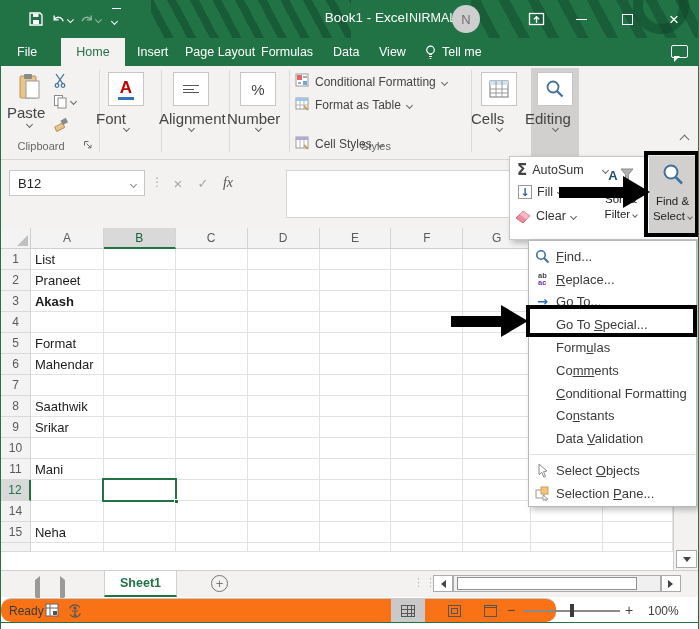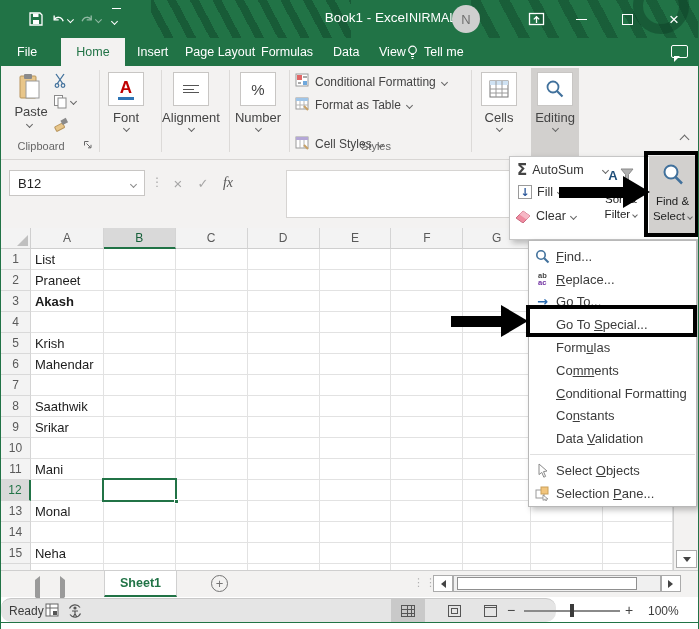--- a/index.html
+++ b/index.html
@@ -29,21 +29,21 @@
   
   #tabrow{left:0;top:38px;width:699px;height:28px;background:#217346;}
   .rtab{position:absolute;top:0;height:28px;display:flex;align-items:center;color:#fff;font-size:12.5px;padding:0 6px;}
   .rtab.active{background:#f3f2f1;color:#217346;}
   #comment-icn{right:12px;top:7px;width:17px;height:13px;border:1.4px solid #fff;border-radius:2px;}
   #comment-icn:after{content:"";position:absolute;left:2px;bottom:-5px;border:3px solid transparent;border-top-color:#fff;border-left-color:#fff;}
 
   
   #ribbon{left:0;top:66px;width:699px;height:94px;background:#f3f2f1;border-bottom:1px solid #d8d6d4;}
   .gdiv{position:absolute;top:4px;height:82px;width:1px;background:#dcdad8;}
-  .biglabel{position:absolute;font-size:13px;color:#444;text-align:center;}
+  .biglabel{position:absolute;font-size:15px;color:#444;text-align:left;}
   .grplabel{position:absolute;font-size:11px;color:#666;text-align:center;}
   .iconbox{position:absolute;width:36px;height:34px;background:#fff;border:1px solid #c8c6c4;
     display:flex;align-items:center;justify-content:center;}
   .chv{display:inline-block;width:5px;height:5px;border-right:1.2px solid #666;border-bottom:1.2px solid #666;
     transform:rotate(45deg);vertical-align:middle;}
   .chvup{transform:rotate(-135deg);}
   .styrow{position:absolute;left:294px;height:16px;display:flex;align-items:center;font-size:12px;color:#444;white-space:nowrap;}
   .styrow .sic{margin-right:5px;}
   .fontA{color:#c00000;font-size:17px;font-weight:bold;border-bottom:3px solid #2e74b5;line-height:1;padding:0 2px 1px;}
   .alignlines i{display:block;width:16px;border-top:1.6px solid #555;margin:2.6px 0;}
@@ -95,21 +95,21 @@
     border-bottom:2px solid #217346;display:flex;align-items:center;justify-content:center;
     color:#217346;font-weight:bold;font-size:12.5px;}
   #addsheet{left:210px;top:4px;width:17px;height:17px;border:1px solid #757575;border-radius:50%;
     color:#757575;font-size:13px;display:flex;align-items:center;justify-content:center;line-height:1;}
   #hs-dots{left:412px;top:5px;color:#b0b0b0;font-size:11px;letter-spacing:1px;}
   .hbtn{top:4px;width:20px;height:17px;background:#fff;border:1px solid #ababab;display:flex;align-items:center;justify-content:center;}
   #htrack{left:452px;top:4px;width:208px;height:17px;background:#f0f0f0;border:1px solid #ababab;}
   #hthumb{position:absolute;left:3px;top:1px;width:180px;height:13px;background:#fff;border:1px solid #8f8f8f;}
 
   
-  #statusbar{left:0;top:598px;width:555px;height:24px;background:#e5e5e5;border-top:1px solid #c8c8c8;font-size:12px;color:#3b3b3b;border-radius:10px;}
+  #statusbar{left:0;top:598px;width:555px;height:24px;background:#f97316;border-top:1px solid #c8c8c8;font-size:12px;color:#3b3b3b;border-radius:10px;}
   #statusbar .txt{position:absolute;top:5px;}
   .viewbtn{position:absolute;top:0;height:23px;width:34px;display:flex;align-items:center;justify-content:center;}
   .viewbtn.active{background:#c9c9c9;}
   .gridicn{width:14px;height:12px;border:1px solid #555;
     background:linear-gradient(#555,#555) 4.5px 0/1px 100% no-repeat,linear-gradient(#555,#555) 9px 0/1px 100% no-repeat,
                linear-gradient(#555,#555) 0 3.5px/100% 1px no-repeat,linear-gradient(#555,#555) 0 7.5px/100% 1px no-repeat;}
   .pageicn{width:13px;height:12px;border:1px solid #555;display:flex;align-items:center;justify-content:center;}
   .pageicn i{display:block;width:7px;height:6px;border:1px solid #555;}
   .pbicn{width:13px;height:12px;border:1px solid #555;border-top:3px double #555;}
   #zoomline{left:523px;top:11px;width:96px;height:1.6px;background:#8a8a8a;}
@@ -207,21 +207,21 @@
   </div>
 
   <div id="tabrow" class="abs">
     <div class="rtab" style="left:10px">File</div>
     <div class="rtab active" style="left:60px;width:64px;justify-content:center">Home</div>
     <div class="rtab" style="left:130px">Insert</div>
     <div class="rtab" style="left:178px">Page Layout</div>
     <div class="rtab" style="left:254px">Formulas</div>
     <div class="rtab" style="left:326px">Data</div>
     <div class="rtab" style="left:372px">View</div>
-    <div class="rtab" style="left:400px">
+    <div class="rtab" style="left:418px">
       <span style="margin-right:6px;display:flex">
         <svg width="11" height="15" viewBox="0 0 11 15">
             <circle cx="5.5" cy="5" r="3.8" fill="none" stroke="#fff" stroke-width="1.2"></circle>
             <path d="M4 9.5 h3 M4 11.5 h3 M4.6 13.5 h1.8" stroke="#fff" stroke-width="1.1"></path>
           </svg>
       </span>
       <span>Tell me</span>
     </div>
     <div id="comment-icn" class="abs"></div>
   </div>
@@ -438,21 +438,21 @@
           <div class="gc" style="width: 72px;"></div>
           <div class="gc" style="width: 72px;"></div>
           <div class="gc" style="width: 72px;"></div>
           <div class="gc" style="width: 72px;"></div>
           <div class="gc" style="width: 68px;"></div>
           <div class="gc" style="width: 72px;"></div>
           <div class="gc" style="width: 70px;"></div>
         </div>
         <div class="grow">
           <div class="rh">5</div>
-          <div class="gc" style="width: 73px;">Krish</div>
+          <div class="gc" style="width: 73px;">Format</div>
           <div class="gc" style="width: 72px;"></div>
           <div class="gc" style="width: 72px;"></div>
           <div class="gc" style="width: 72px;"></div>
           <div class="gc" style="width: 72px;"></div>
           <div class="gc" style="width: 72px;"></div>
           <div class="gc" style="width: 68px;"></div>
           <div class="gc" style="width: 72px;"></div>
           <div class="gc" style="width: 70px;"></div>
         </div>
         <div class="grow">
@@ -523,32 +523,20 @@
           <div class="gc" style="width: 72px;"></div>
           <div class="gc" style="width: 72px;"></div>
           <div class="gc" style="width: 72px;"></div>
           <div class="gc" style="width: 68px;"></div>
           <div class="gc" style="width: 72px;"></div>
           <div class="gc" style="width: 70px;"></div>
         </div>
         <div class="grow">
           <div class="rh rh-sel">12</div>
           <div class="gc" style="width: 73px;"></div>
-          <div class="gc" style="width: 72px;"></div>
-          <div class="gc" style="width: 72px;"></div>
-          <div class="gc" style="width: 72px;"></div>
-          <div class="gc" style="width: 72px;"></div>
-          <div class="gc" style="width: 72px;"></div>
-          <div class="gc" style="width: 68px;"></div>
-          <div class="gc" style="width: 72px;"></div>
-          <div class="gc" style="width: 70px;"></div>
-        </div>
-        <div class="grow">
-          <div class="rh">13</div>
-          <div class="gc" style="width: 73px;">Monal</div>
           <div class="gc" style="width: 72px;"></div>
           <div class="gc" style="width: 72px;"></div>
           <div class="gc" style="width: 72px;"></div>
           <div class="gc" style="width: 72px;"></div>
           <div class="gc" style="width: 72px;"></div>
           <div class="gc" style="width: 68px;"></div>
           <div class="gc" style="width: 72px;"></div>
           <div class="gc" style="width: 70px;"></div>
         </div>
         <div class="grow">

